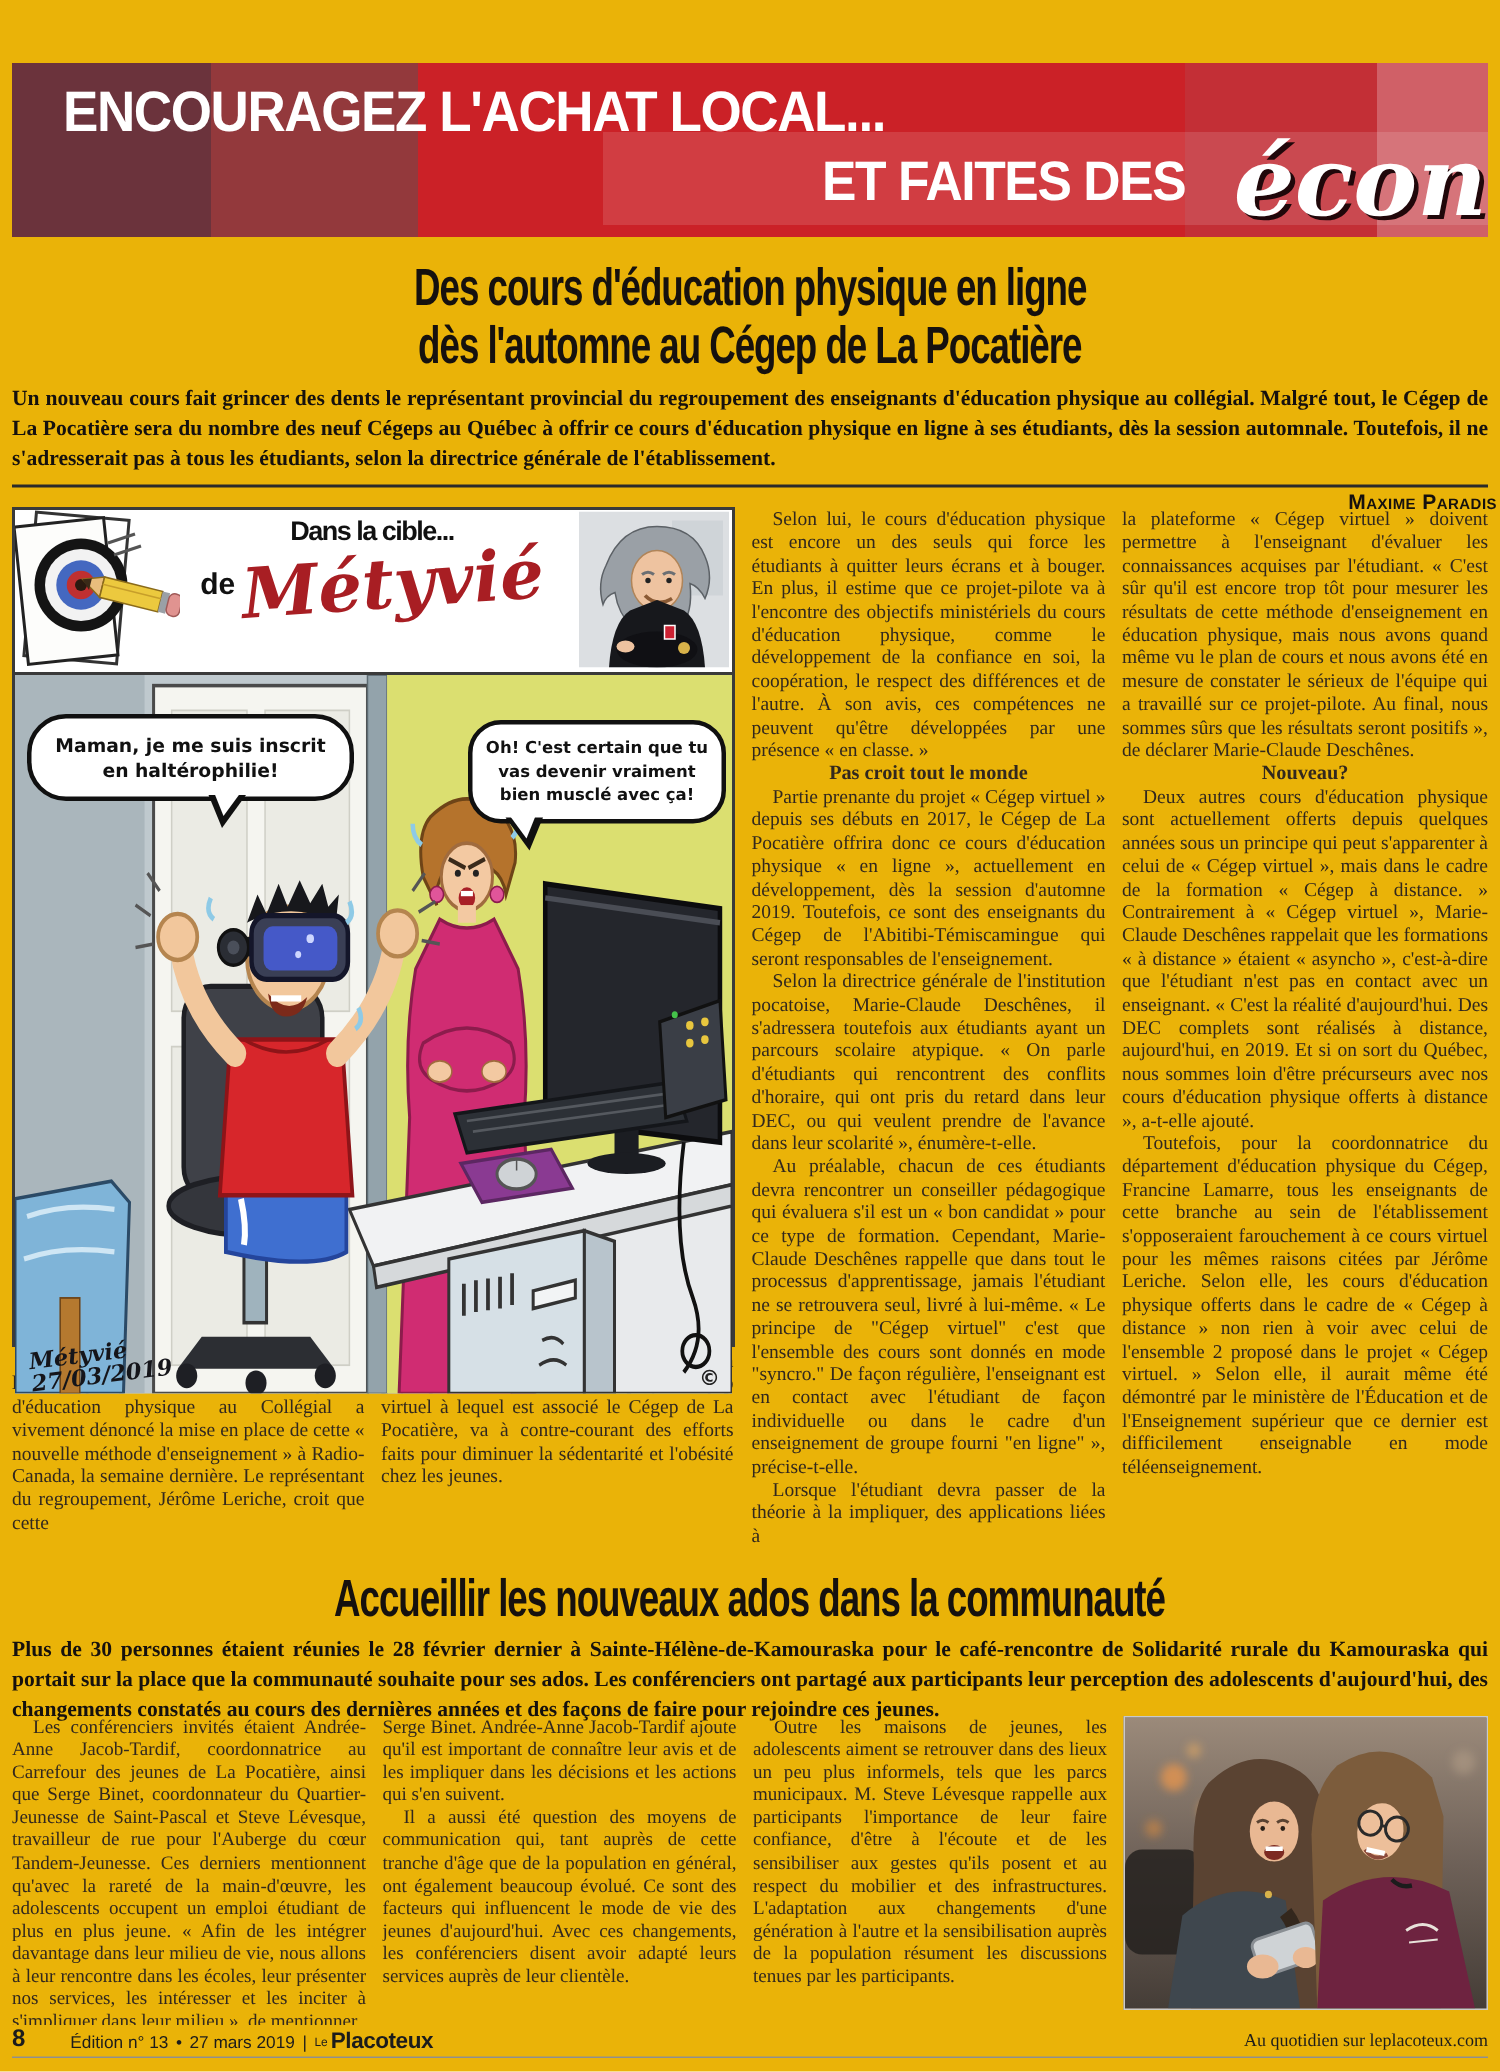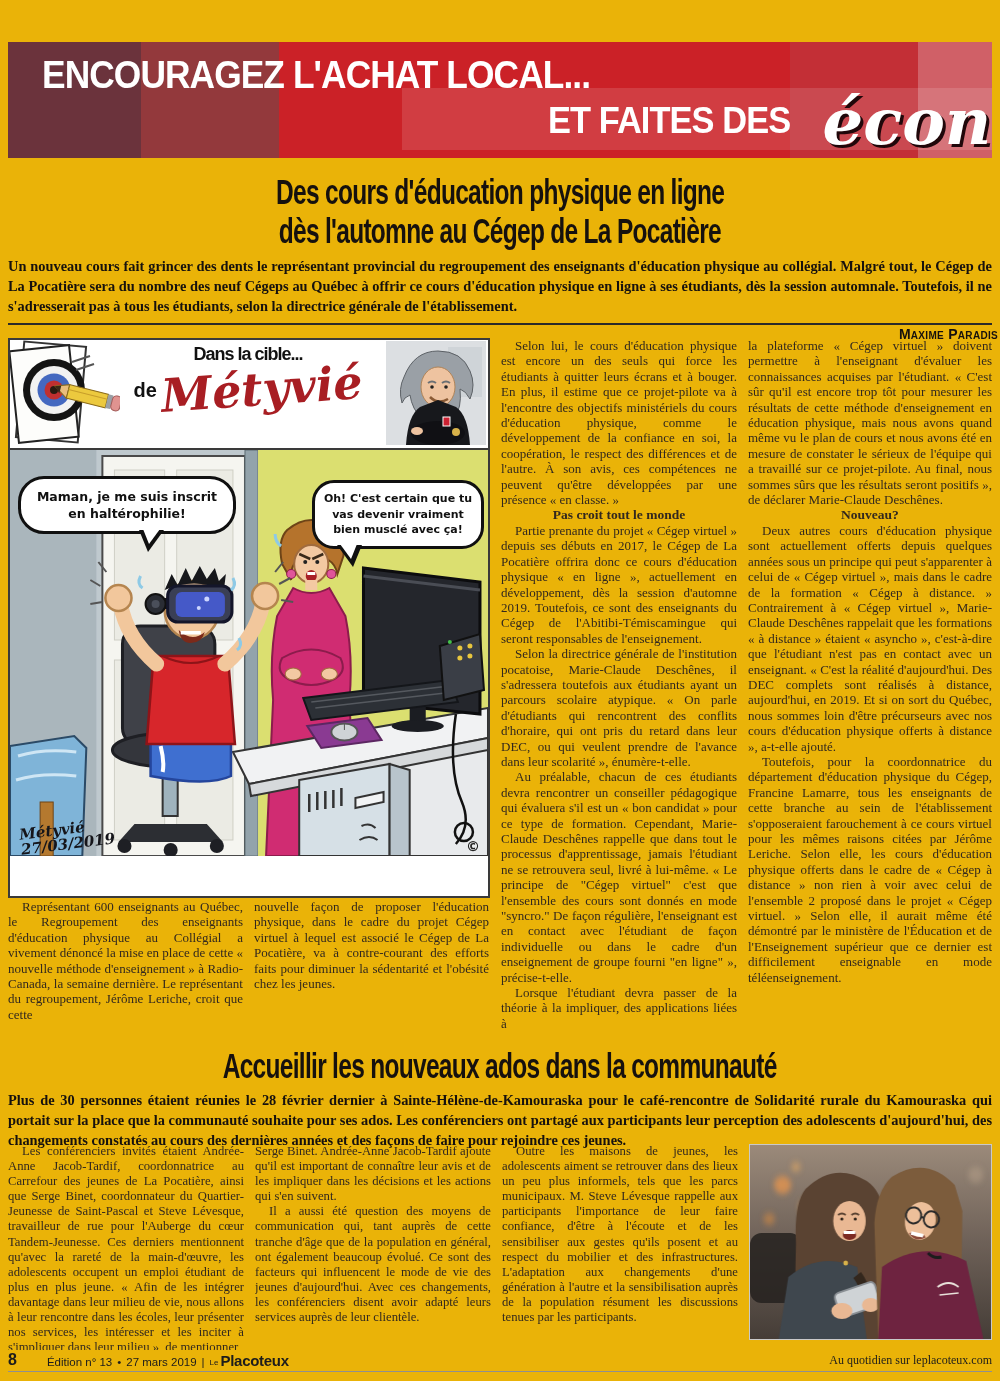--- a/index.html
+++ b/index.html
@@ -44,21 +44,21 @@
   .c-dans{font-family:"Liberation Sans",sans-serif;font-weight:700;font-size:18px;letter-spacing:-1px;color:#111;}
   .c-derow{display:flex;justify-content:center;align-items:flex-start;margin-top:-2px;}
   .c-de{font-family:"Liberation Sans",sans-serif;font-weight:700;font-size:20px;margin-top:16px;color:#111;}
   .c-name{font-family:"DejaVu Serif",serif;font-style:italic;font-weight:700;font-size:46px;line-height:52px;
     color:#a81e23;transform:rotate(-4deg);display:inline-block;margin-left:4px;}
   .c-band{position:relative;height:36px;border-bottom:2px solid #3a3a3a;box-sizing:border-box;
     background:linear-gradient(180deg,#c9d2c7,#eef0e8);display:flex;align-items:center;justify-content:center;overflow:hidden;}
   .c-band span{font-family:"DejaVu Sans",sans-serif;font-style:italic;font-weight:700;font-size:20px;
     color:#f7d814;white-space:nowrap;transform:scaleX(.78);
     text-shadow:-2px -2px 0 #000,2px -2px 0 #000,-2px 2px 0 #000,2px 2px 0 #000,0 3px 0 #000,3px 0 0 #000,-3px 0 0 #000,0 -3px 0 #000;}
-  .c-scene{position:relative;height:406px;background:#bfc9ce;overflow:hidden;}
+  .c-scene{position:relative;height:479px;background:#bfc9ce;overflow:hidden;}
   .bubble{position:absolute;background:#fff;border:3px solid #101010;border-radius:26px;color:#111;
     font-family:"DejaVu Sans",sans-serif;font-weight:700;text-align:center;box-sizing:border-box;}
   .b1{left:8px;top:26px;width:218px;font-size:12.5px;line-height:17px;padding:9px 8px;}
   .b2{right:4px;top:30px;width:172px;font-size:11px;line-height:15.5px;padding:8px 6px;border-radius:22px;}
   .b1::before{content:"";position:absolute;bottom:-21px;left:118px;border-left:9px solid transparent;
     border-right:16px solid transparent;border-top:22px solid #101010;}
   .b1::after{content:"";position:absolute;bottom:-13px;left:122px;border-left:6px solid transparent;
     border-right:11px solid transparent;border-top:15px solid #fff;}
   .b2::before{content:"";position:absolute;bottom:-21px;left:22px;border-right:9px solid transparent;
     border-left:16px solid transparent;border-top:22px solid #101010;}

